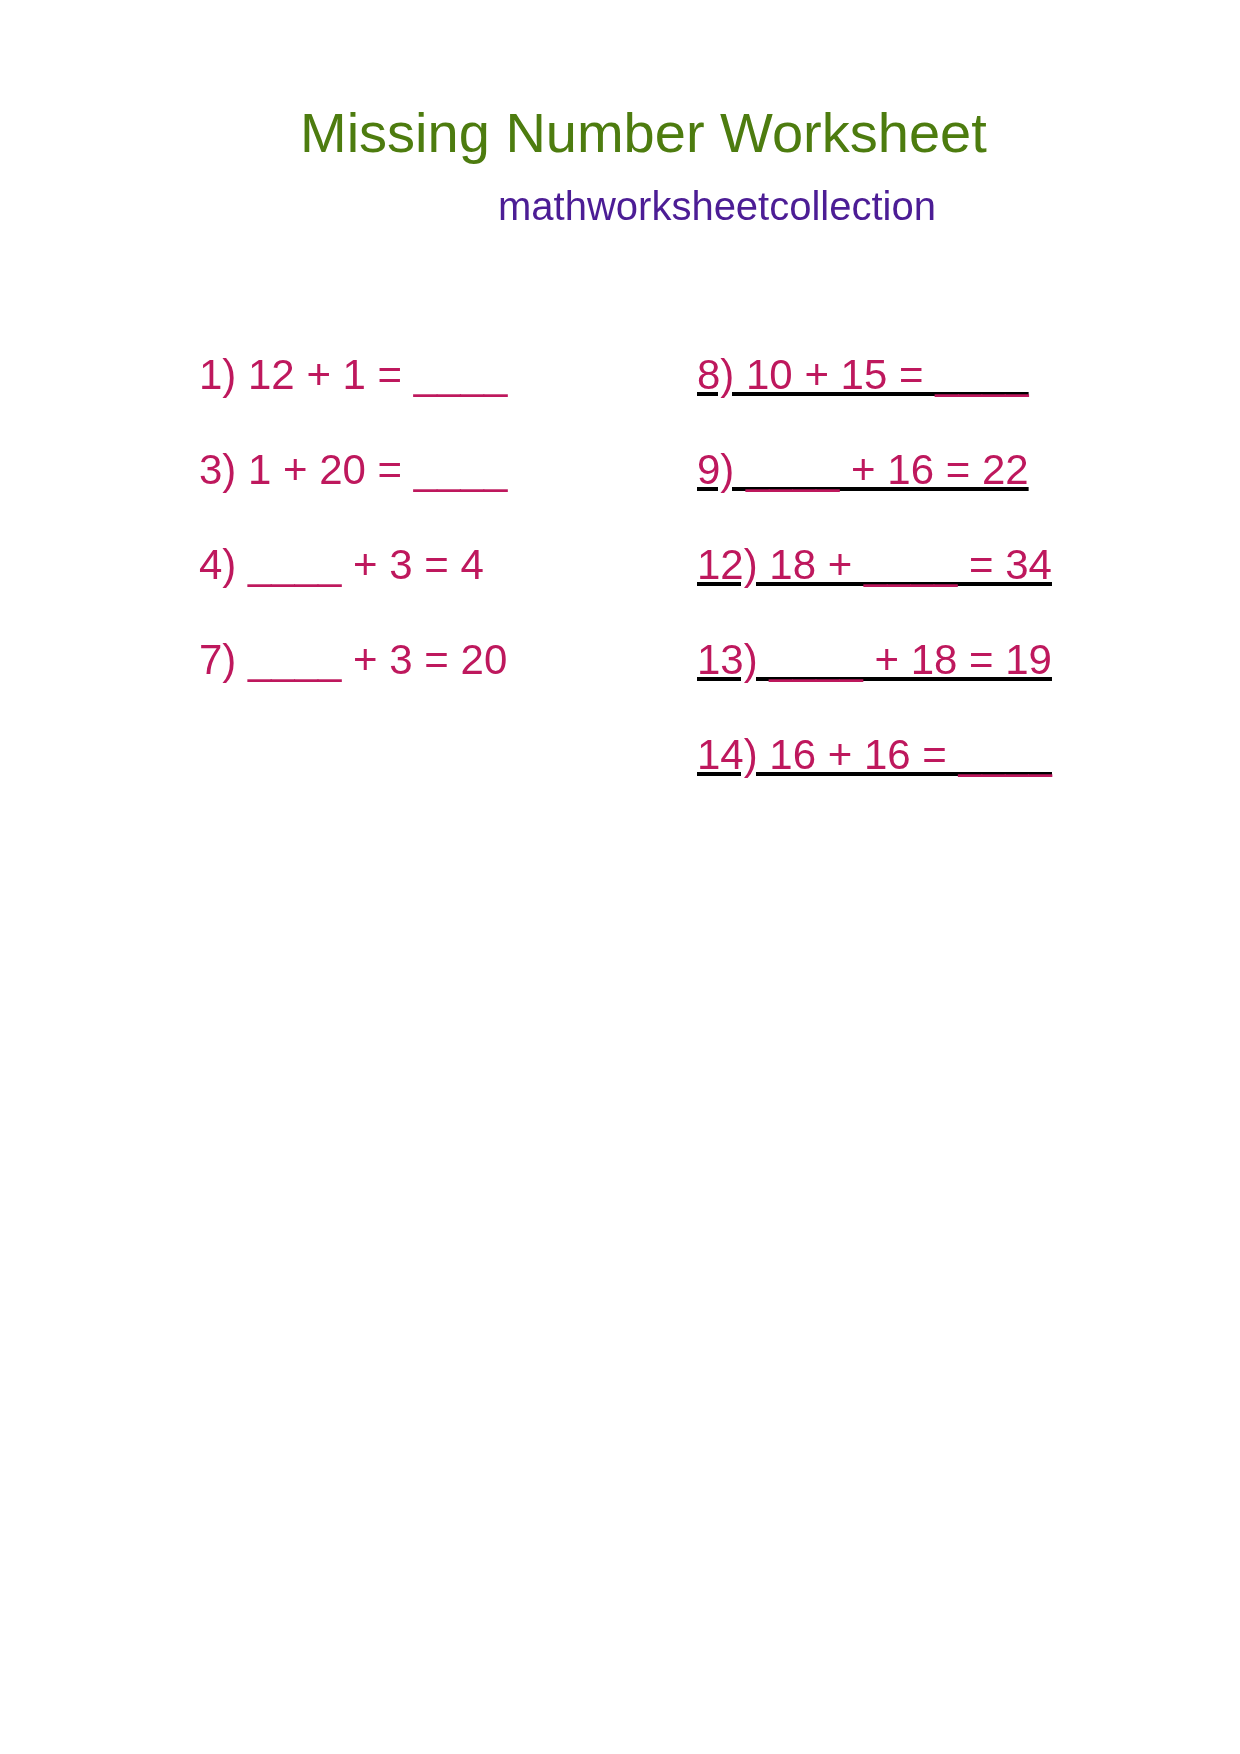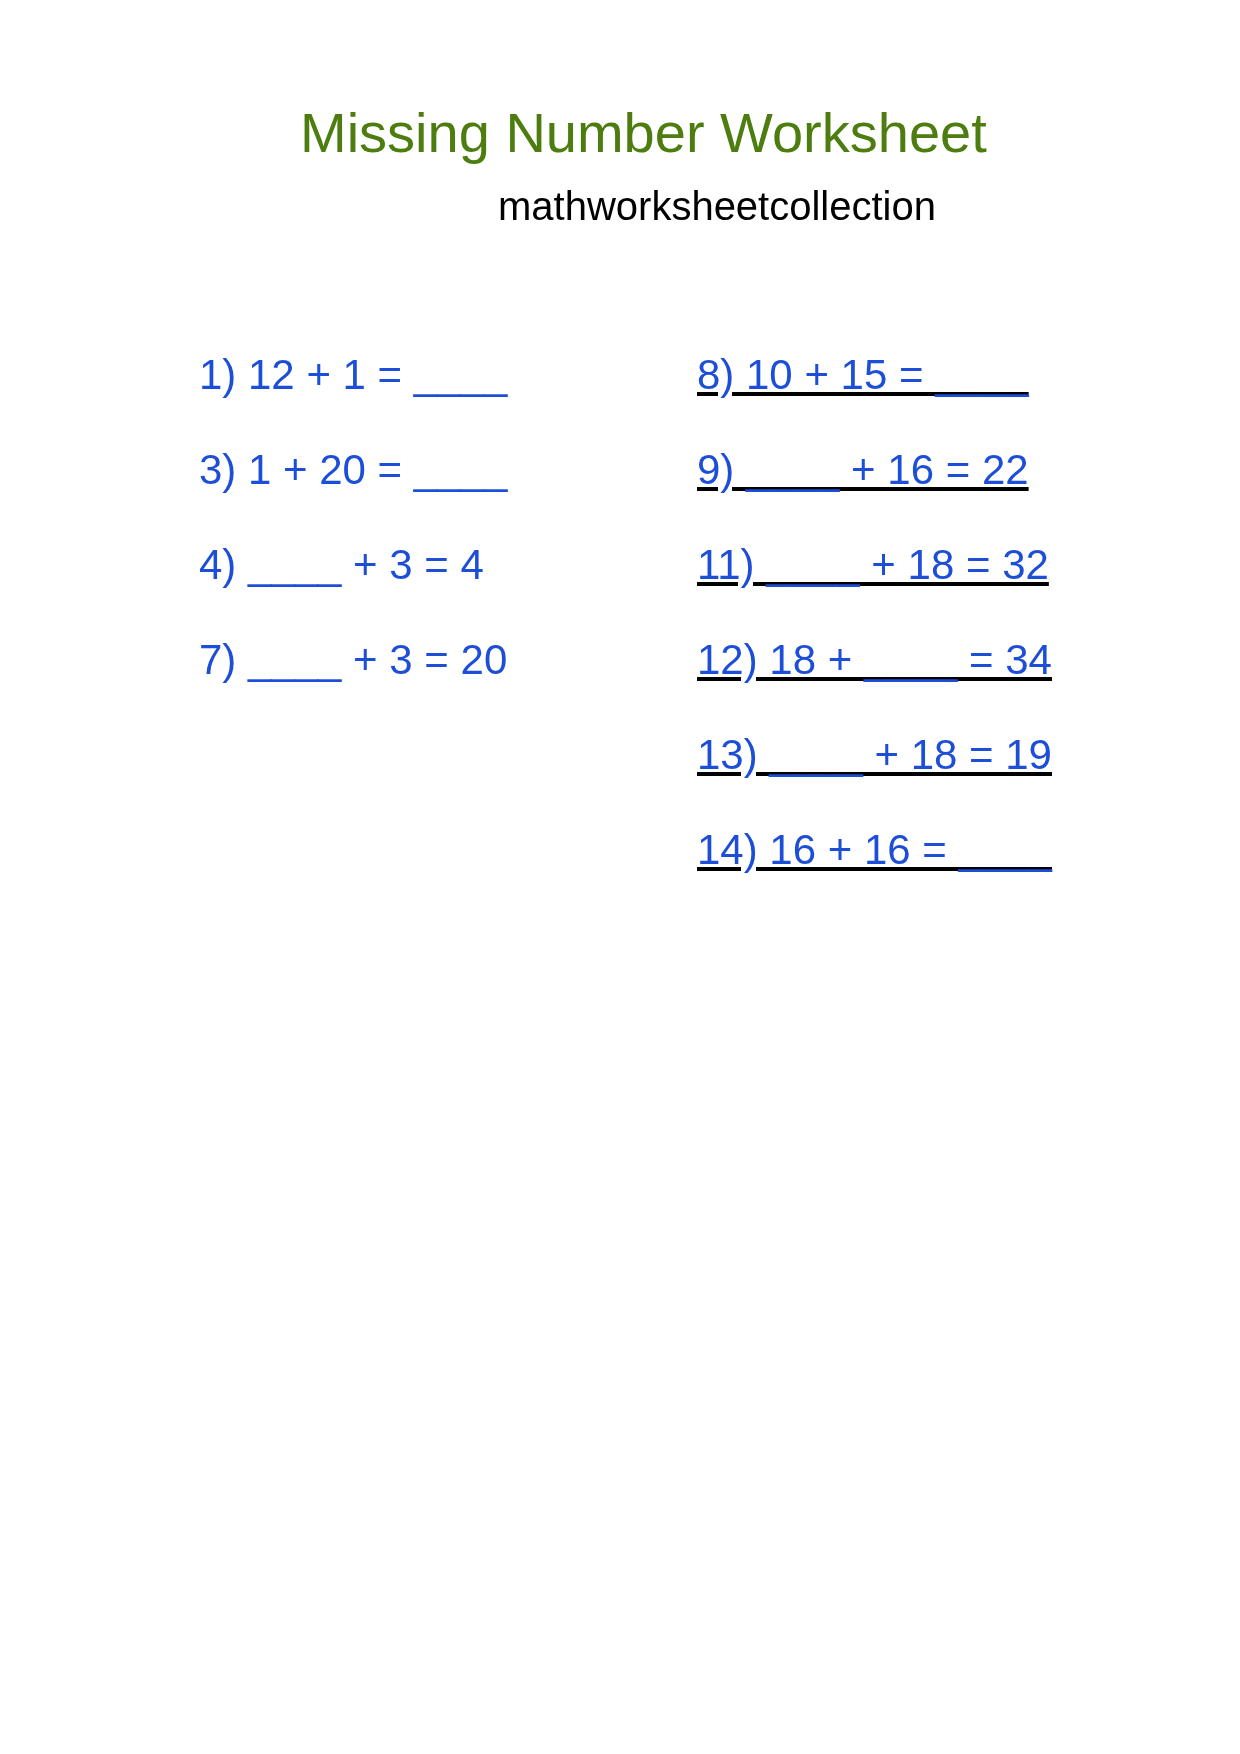--- a/index.html
+++ b/index.html
@@ -24,50 +24,49 @@
       white-space: nowrap;
       color: #4d7c0f;
     }
     .subtitle {
       position: absolute;
       left: 498px;
       top: 182px;
       font-size: 40px;
       line-height: 48px;
       white-space: nowrap;
-      color: #000000;
+      color: #4c1d95;
     }
     .column {
       position: absolute;
       top: 350px;
     }
     .col-left { left: 199px; }
     .col-right { left: 697px; text-decoration: underline; }
     .problem {
       font-size: 42px;
       line-height: 50px;
       height: 50px;
       margin-bottom: 45px;
       white-space: nowrap;
-      color: #1d4ed8;
+      color: #be185d;
     }
   </style>
 </head>
 <body>
 
 <div class="title">Missing Number Worksheet</div>
 <div class="subtitle">mathworksheetcollection</div>
 
 <div class="column col-left">
   <div class="problem">1) 12 + 1 = ____</div>
   <div class="problem">3) 1 + 20 = ____</div>
   <div class="problem">4) ____ + 3 = 4</div>
   <div class="problem">7) ____ + 3 = 20</div>
 </div>
 
 <div class="column col-right">
   <div class="problem">8) 10 + 15 = ____</div>
   <div class="problem">9) ____ + 16 = 22</div>
-  <div class="problem">11) ____ + 18 = 32</div>
   <div class="problem">12) 18 + ____ = 34</div>
   <div class="problem">13) ____ + 18 = 19</div>
   <div class="problem">14) 16 + 16 = ____</div>
 </div>
 
 </body></html>

